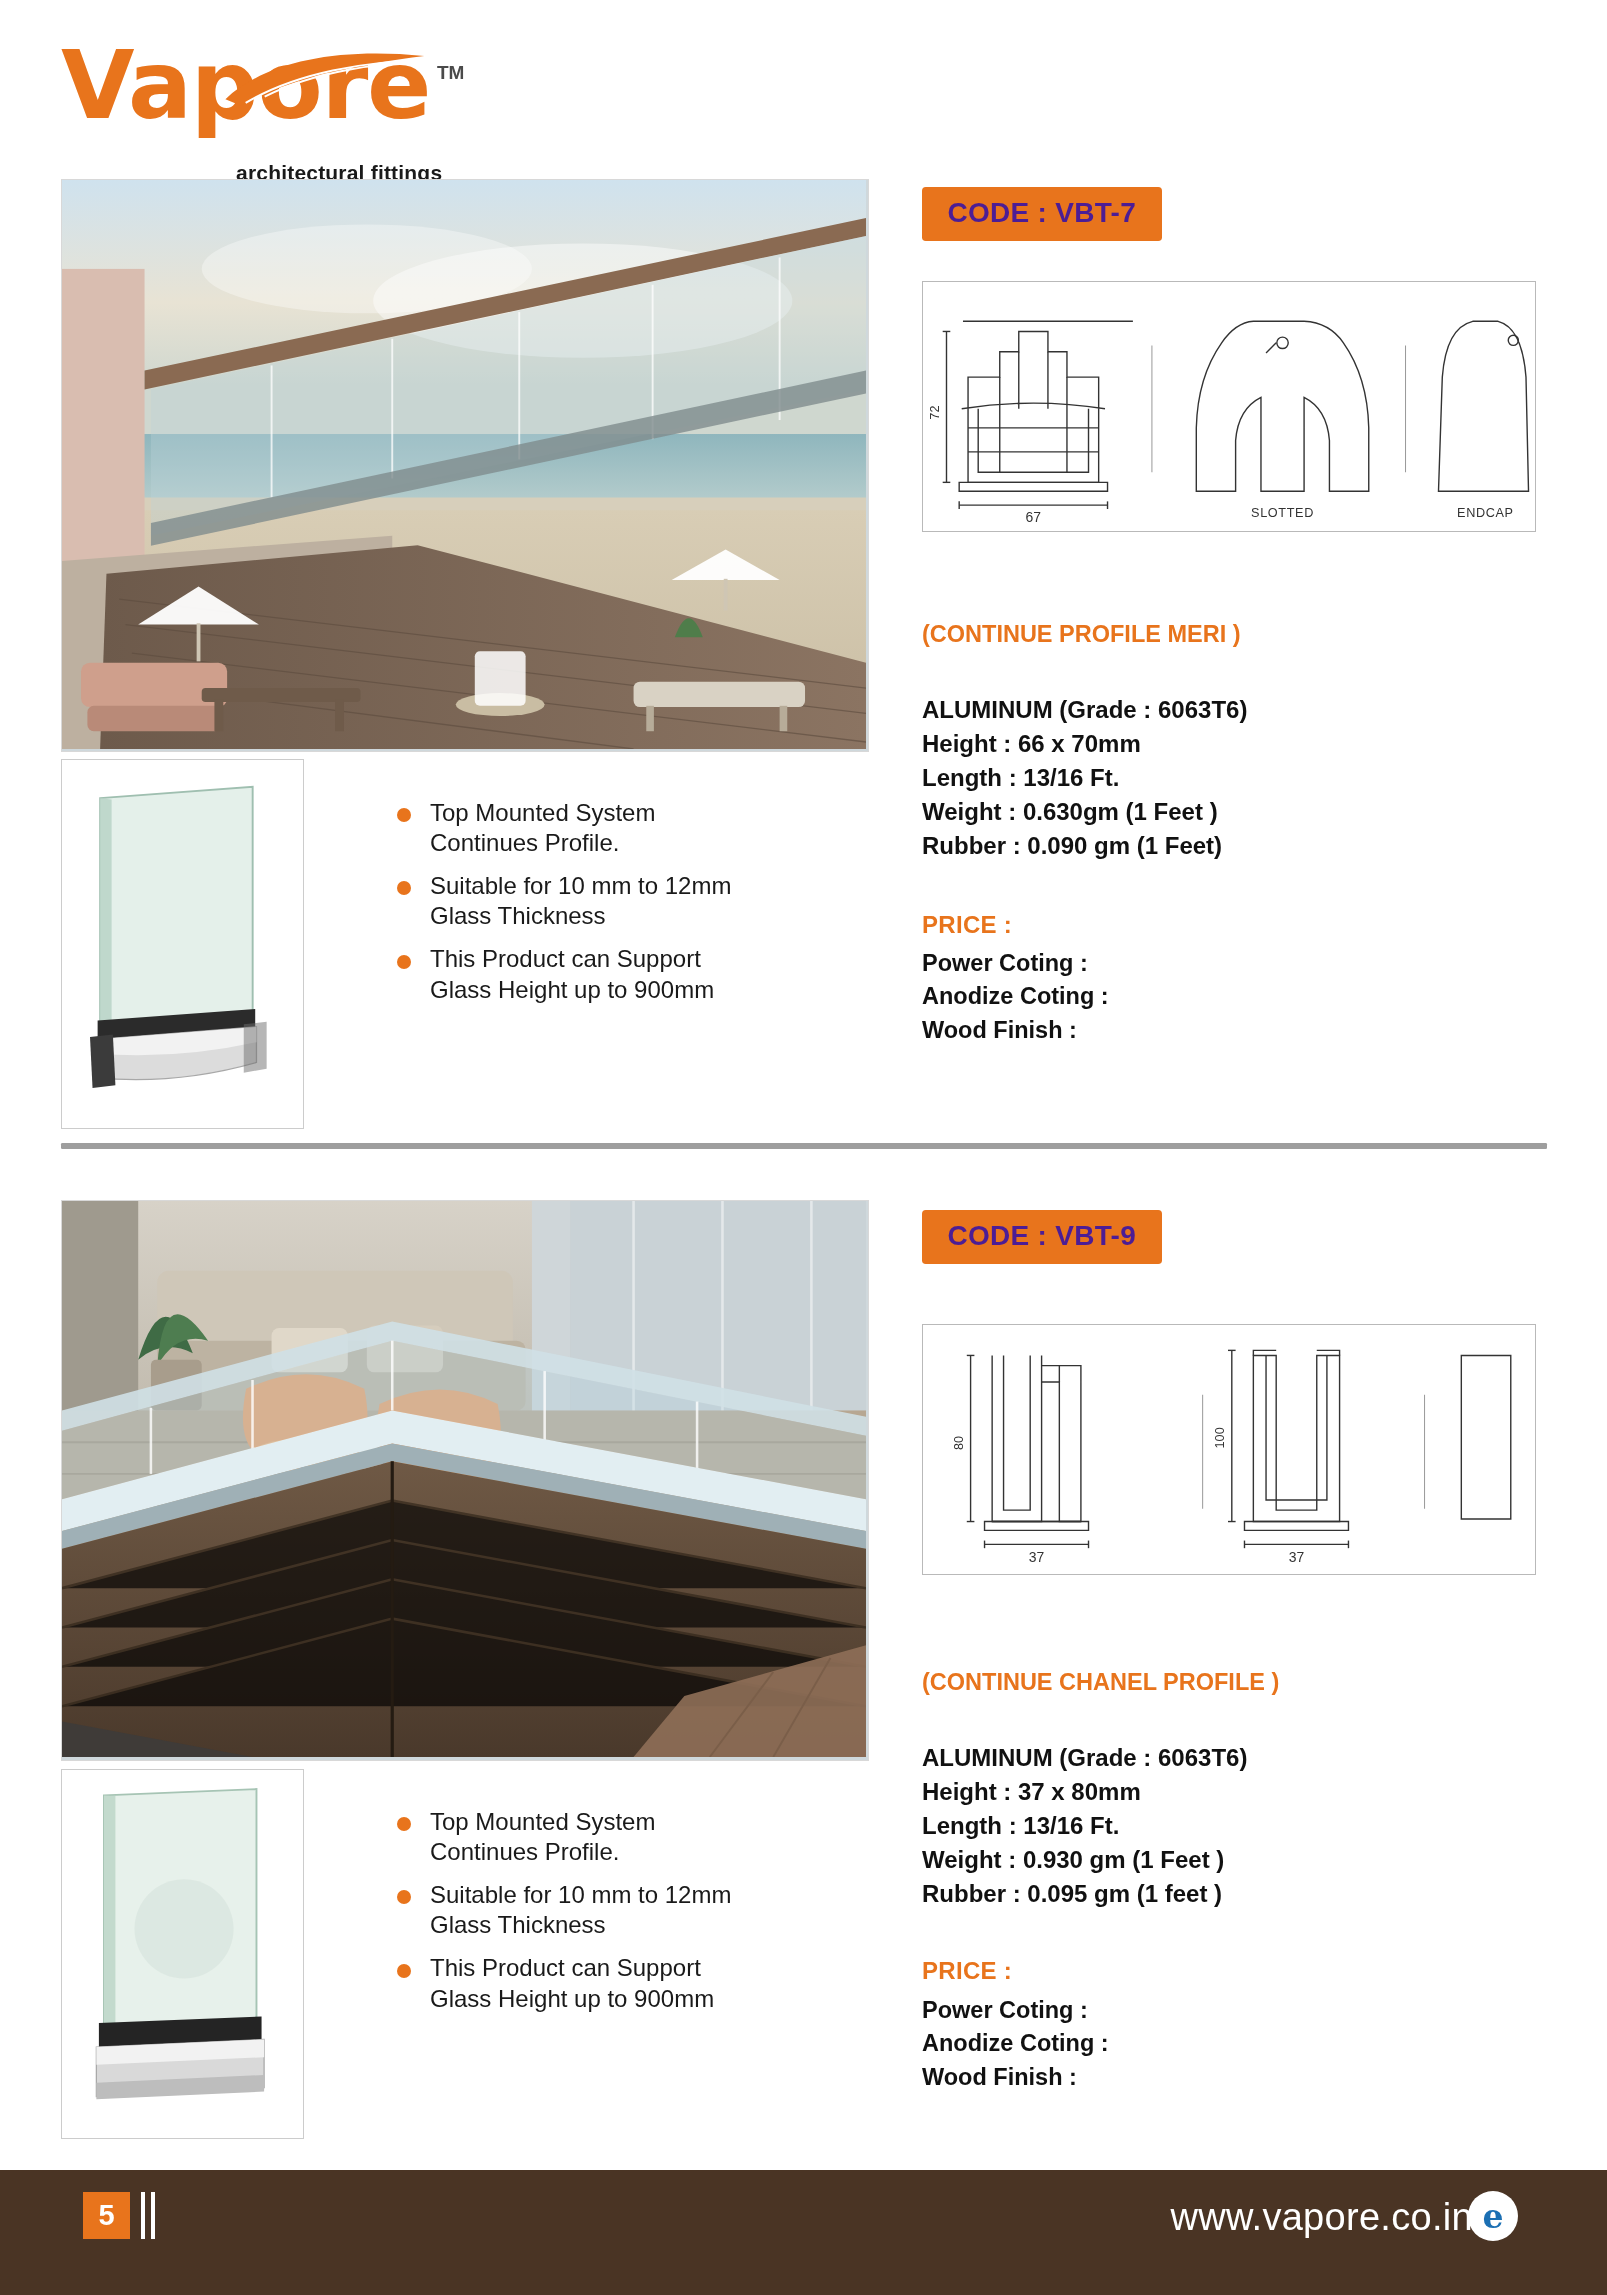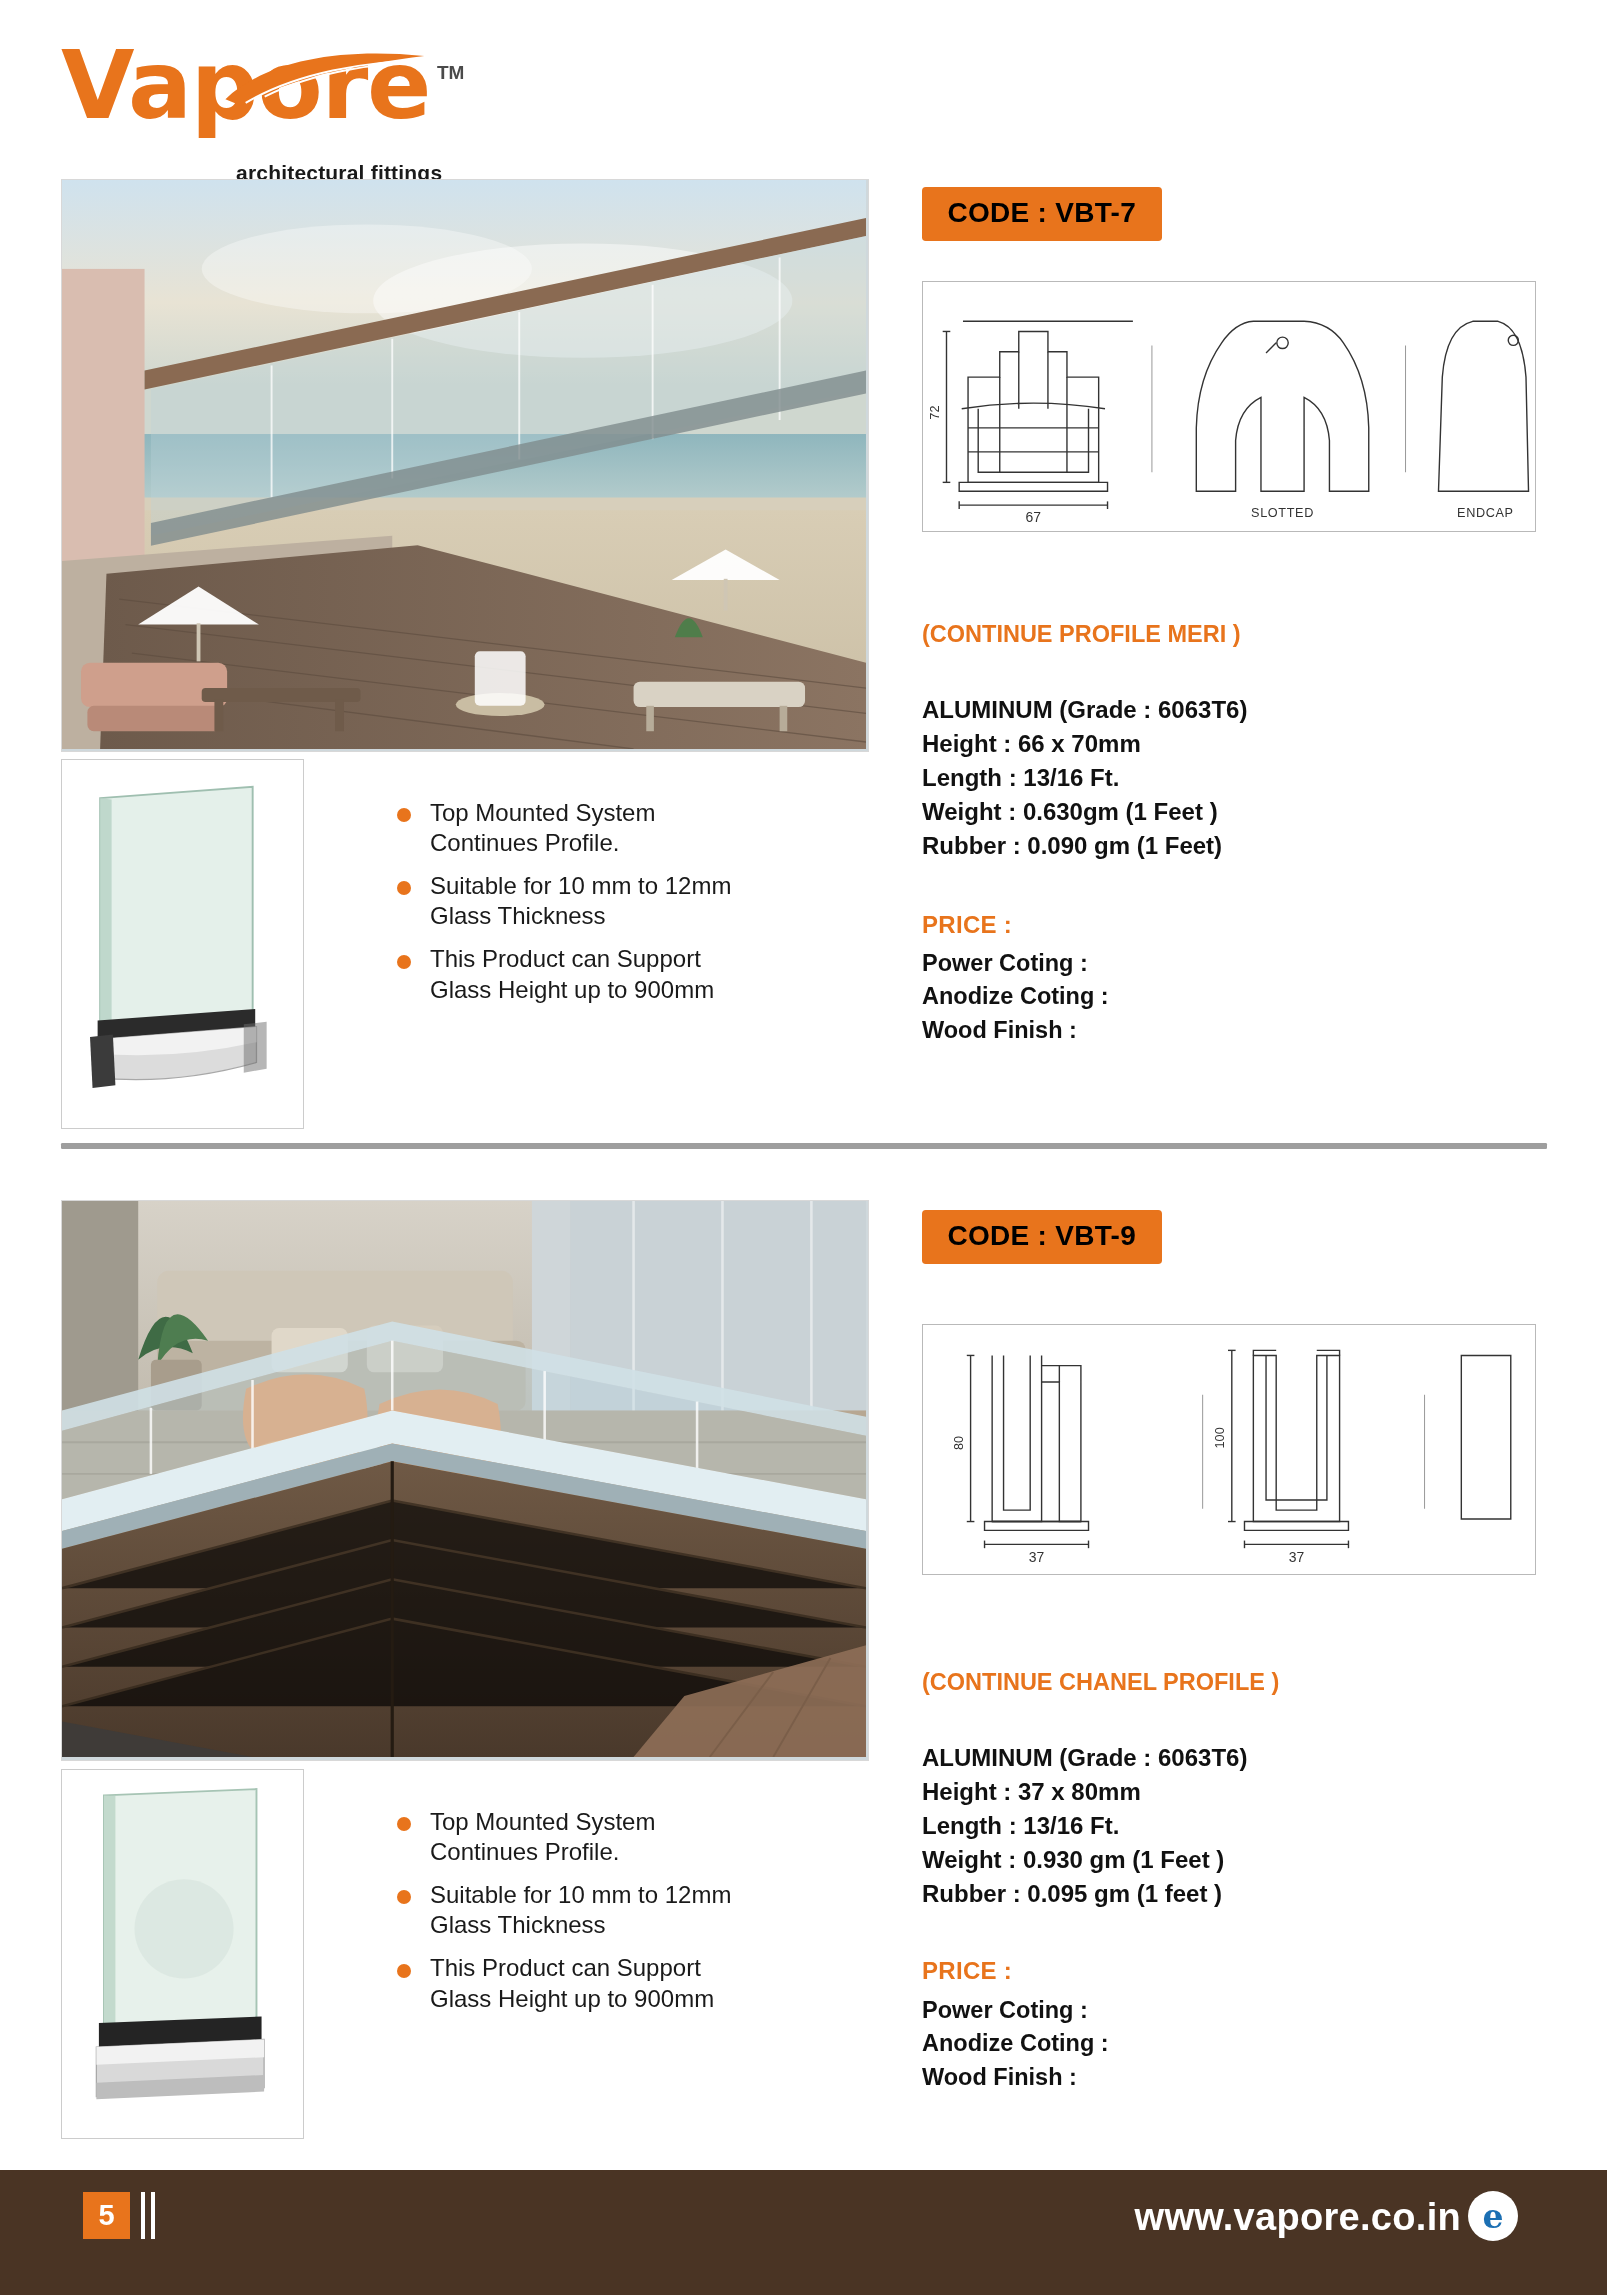--- a/index.html
+++ b/index.html
@@ -101,21 +101,21 @@
     top: 10.2px;
     width: 14px;
     height: 14px;
     border-radius: 50%;
     background: #e8741c;
   }
 
   .code-badge {
     position: absolute;
     background: #e8741c;
-    color: #000000;
+    color: #4c1d95;
     font-size: 28px;
     font-weight: bold;
     letter-spacing: 0.3px;
     padding: 10.2px 25.4px 11.4px 25.4px;
     border-radius: 3.8px;
     white-space: nowrap;
   }
 
   .diagram-box {
     position: absolute;
@@ -199,25 +199,25 @@
     width: 4.4px;
     height: 47px;
     background: #ffffff;
     display: block;
   }
   .page-bars i:nth-child(1) { left: 0; }
   .page-bars i:nth-child(2) { left: 9.5px; }
 
   .website {
     position: absolute;
-    right: 146px;
+    right: 134px;
     top: 2196px;
     color: #ffffff;
     font-size: 38px;
-    font-weight: bold;
+    font-weight: normal;
     letter-spacing: 0.3px;
   }
   .ie-icon {
     position: absolute;
     right: 89px;
     top: 2191px;
     width: 50px;
     height: 50px;
     border-radius: 50%;
     background: #ffffff;

